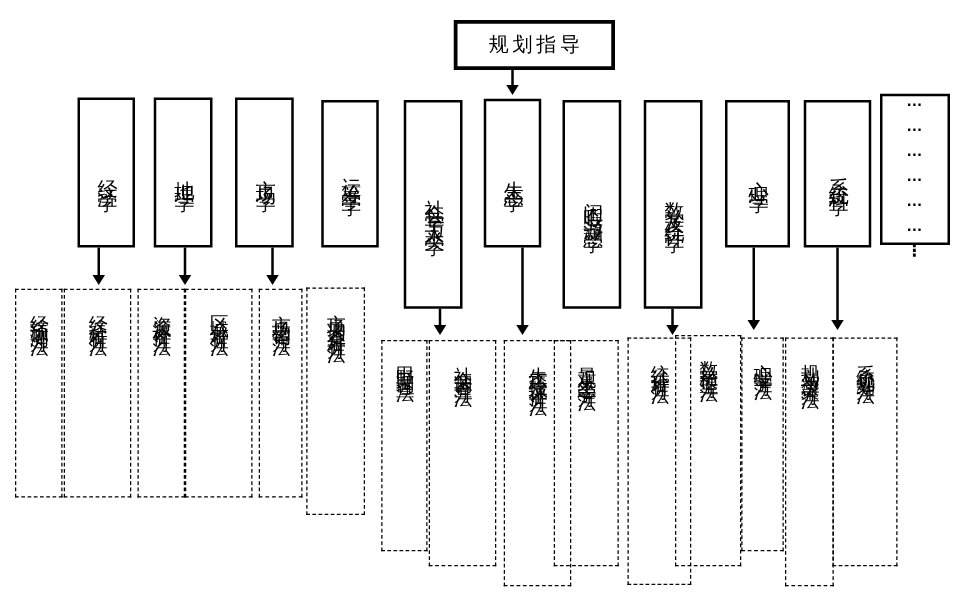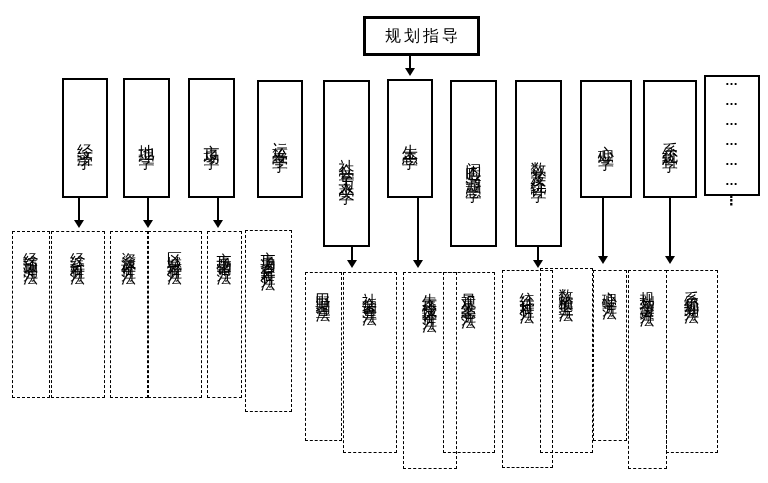--- a/index.html
+++ b/index.html
@@ -19,21 +19,21 @@
   .ellipsis-col span { letter-spacing:1px; }
   .arrow { position:absolute; width:10px; display:flex; flex-direction:column; align-items:center; }
   .arrow .stem { width:2px; flex:1 1 auto; background:#000; }
   .arrow .head { width:0; height:0; border-left:5px solid transparent; border-right:5px solid transparent; border-top:8px solid #000; flex:0 0 auto; }
 </style>
 </head>
 <body>
 
 <div class="canvas">
 
-  <div class="box top-box" style="left:363px; top:16px; width:117px; height:40px;">
+  <div class="box top-box" style="left:363px; top:16px; width:129px; height:40px;">
     <span>规划指导</span>
   </div>
 
   <div class="arrow" style="left:405px; top:56px; height:20px;">
       <div class="stem"></div>
       <div class="head"></div>
     </div>
   <div class="arrow" style="left:74px;  top:198px; height:30px;">
       <div class="stem"></div>
       <div class="head"></div>

